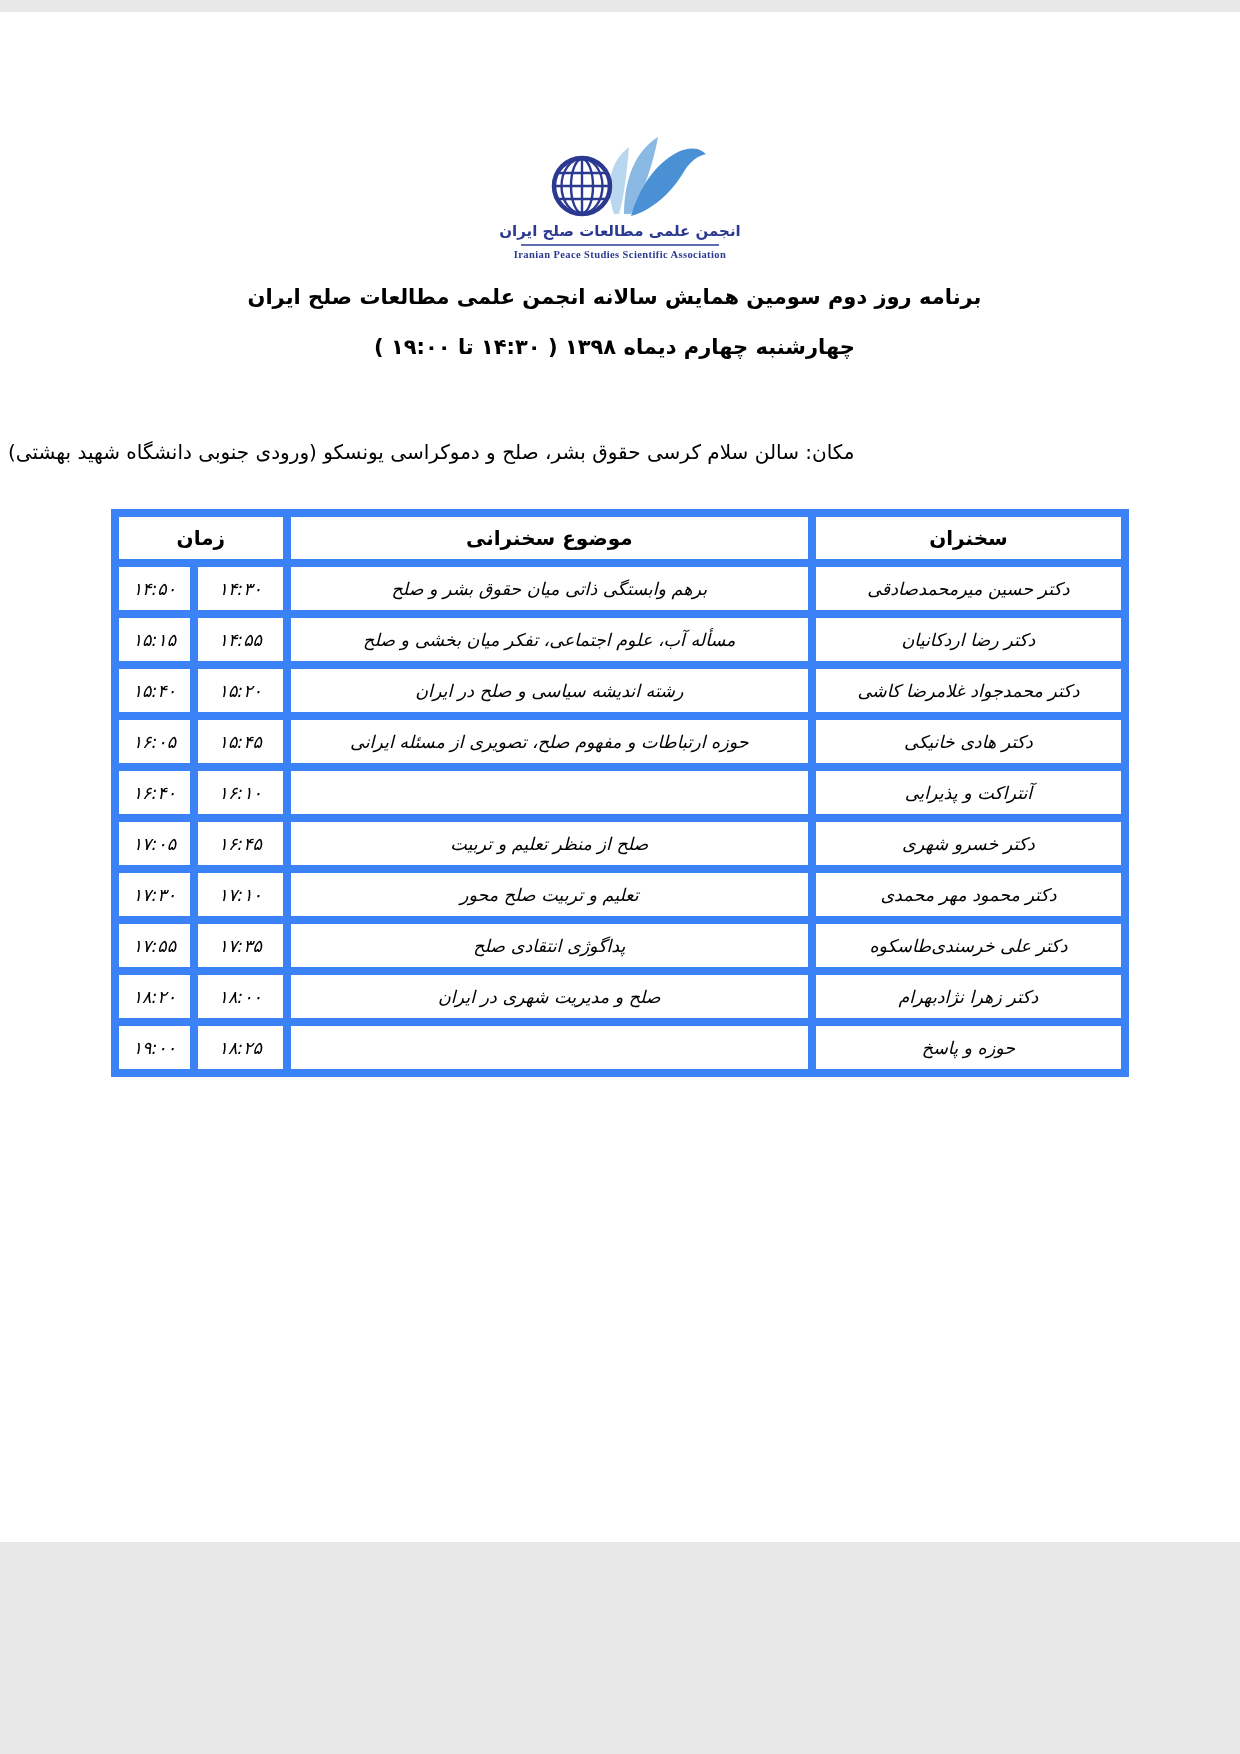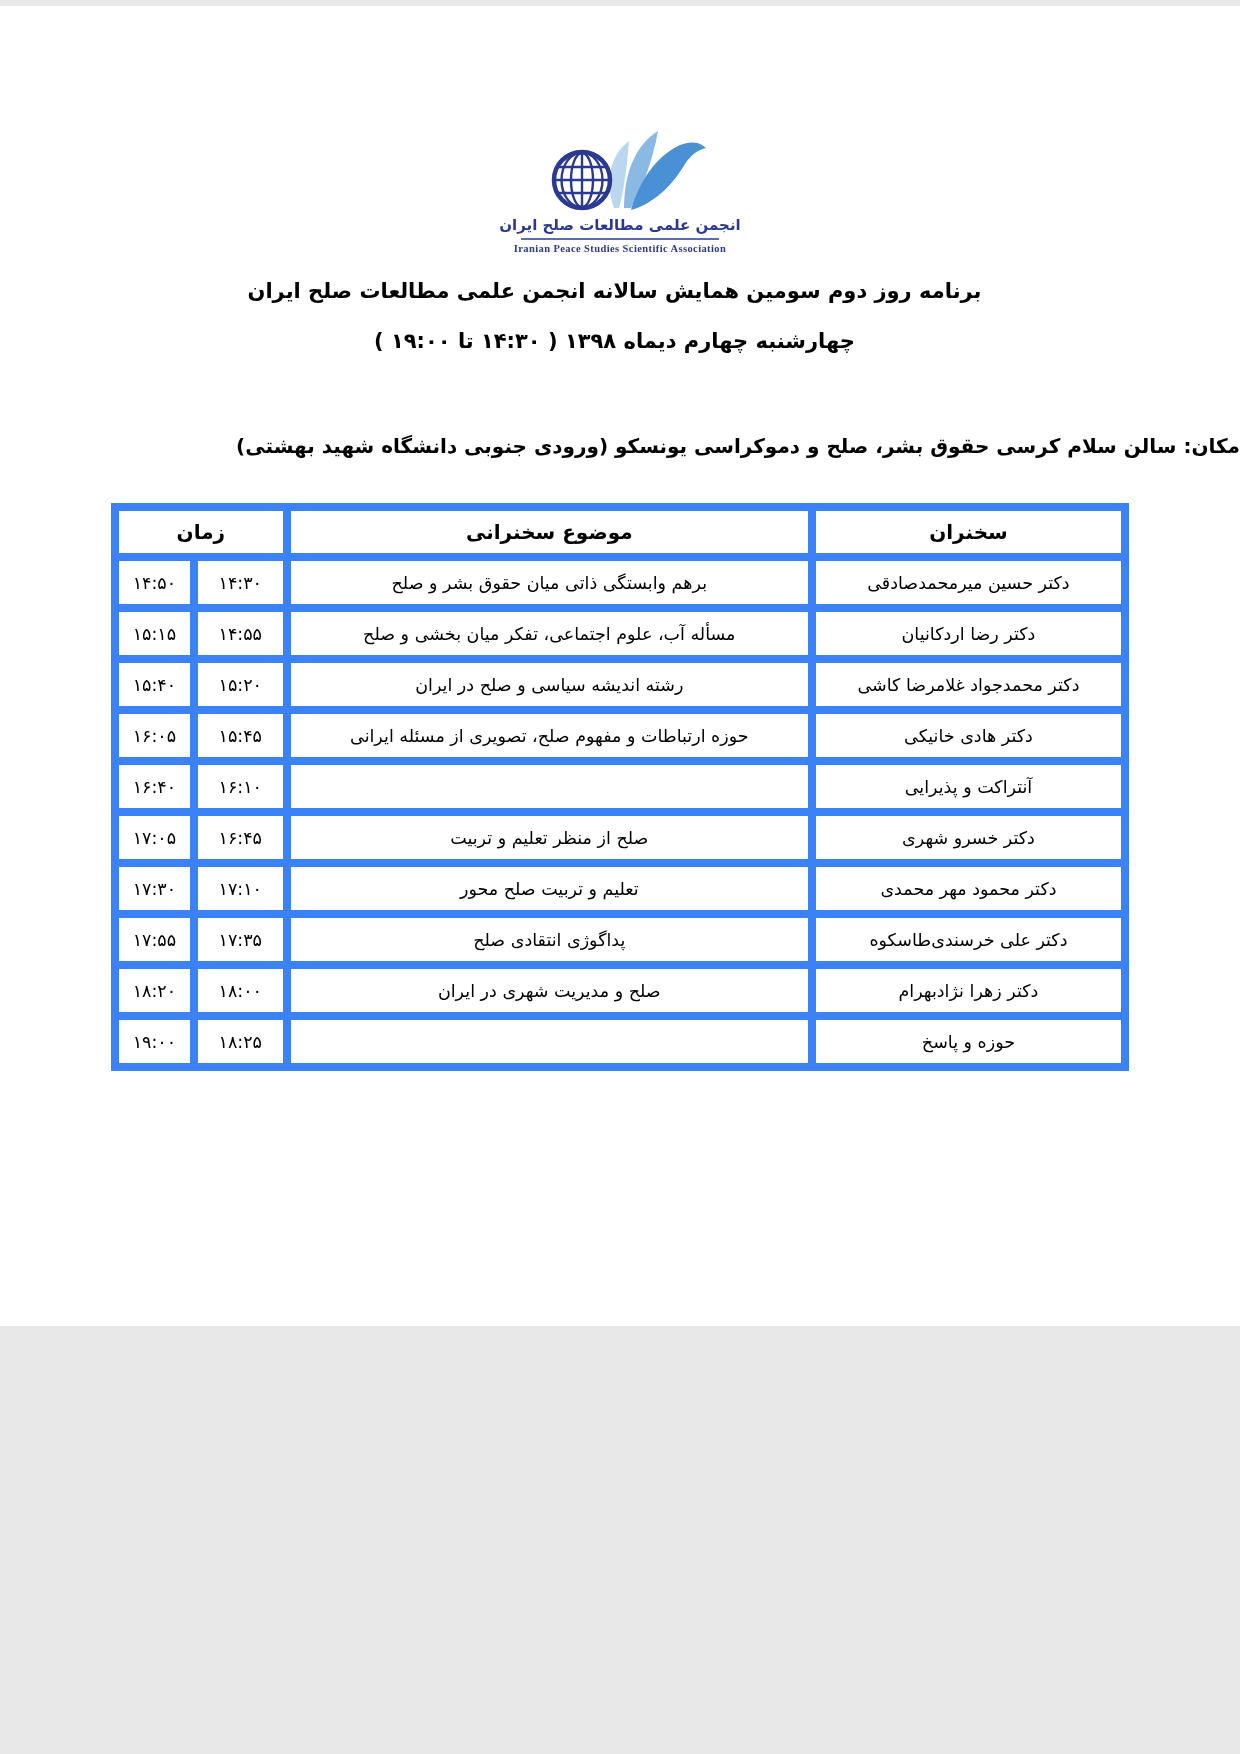--- a/index.html
+++ b/index.html
@@ -1,21 +1,21 @@
 <!DOCTYPE html>
 <html lang="fa"><head>
 <meta charset="utf-8">
 <style>
   * { margin: 0; padding: 0; box-sizing: border-box; }
   html, body { background: #e8e8e8; }
   .page {
     position: relative;
     width: 1240px;
-    height: 1320px;
-    margin: 6px auto;
+    height: 1530px;
+    margin: 12px auto;
     background: #ffffff;
     font-family: "DejaVu Sans", sans-serif;
     color: #000;
     overflow: hidden;
   }
 
   
   .logo-block {
     position: absolute;
     top: 116px; left: 0; right: 0;
@@ -40,24 +40,25 @@
     top: 260px; left: 0; right: 11px;
     text-align: center;
     direction: rtl;
     font-weight: bold;
     font-size: 21px;
     line-height: 50px;
   }
   .location-line {
     position: absolute;
     top: 428px; left: 0; right: 0;
-    text-align: right;
-    direction: rtl;
-    font-weight: bold;
+    text-align: left;
+    direction: rtl;
+    font-weight: normal;
     font-size: 20px;
+    padding-left: 8px;
   }
 
   
   .schedule-wrap {
     position: absolute;
     top: 497px; left: 111px;
     width: 1018px;
   }
   table.schedule {
     width: 100%;
@@ -74,20 +75,21 @@
     height: 50px;
     font-size: 20px;
     font-weight: bold;
     text-align: center; vertical-align: middle;
   }
   table.schedule td {
     height: 51px;
     font-size: 17.5px;
     text-align: center; vertical-align: middle;
     padding: 0 12px;
+    font-style: italic;
   }
   td.time-cell { font-size: 17px; padding: 0 2px; }
 </style>
 </head>
 <body>
 
 <div class="page">
 
   <div class="logo-block">
     <svg class="logo-graphic" viewBox="0 0 172 92" aria-hidden="true">

